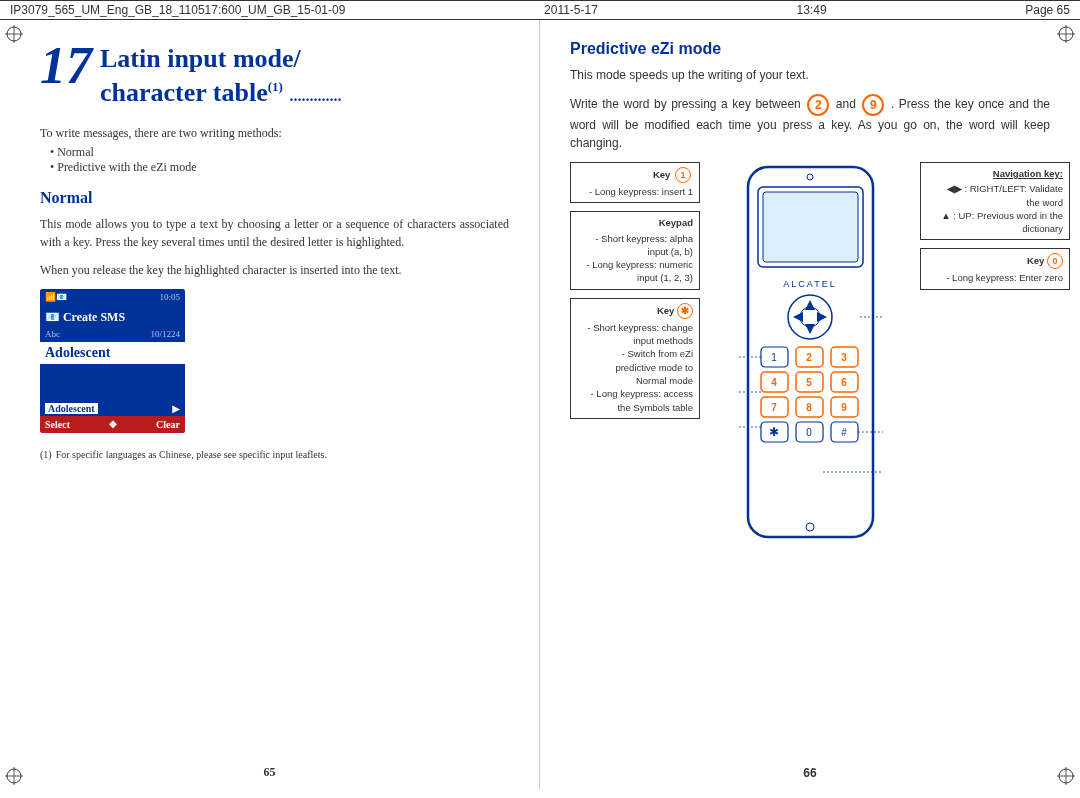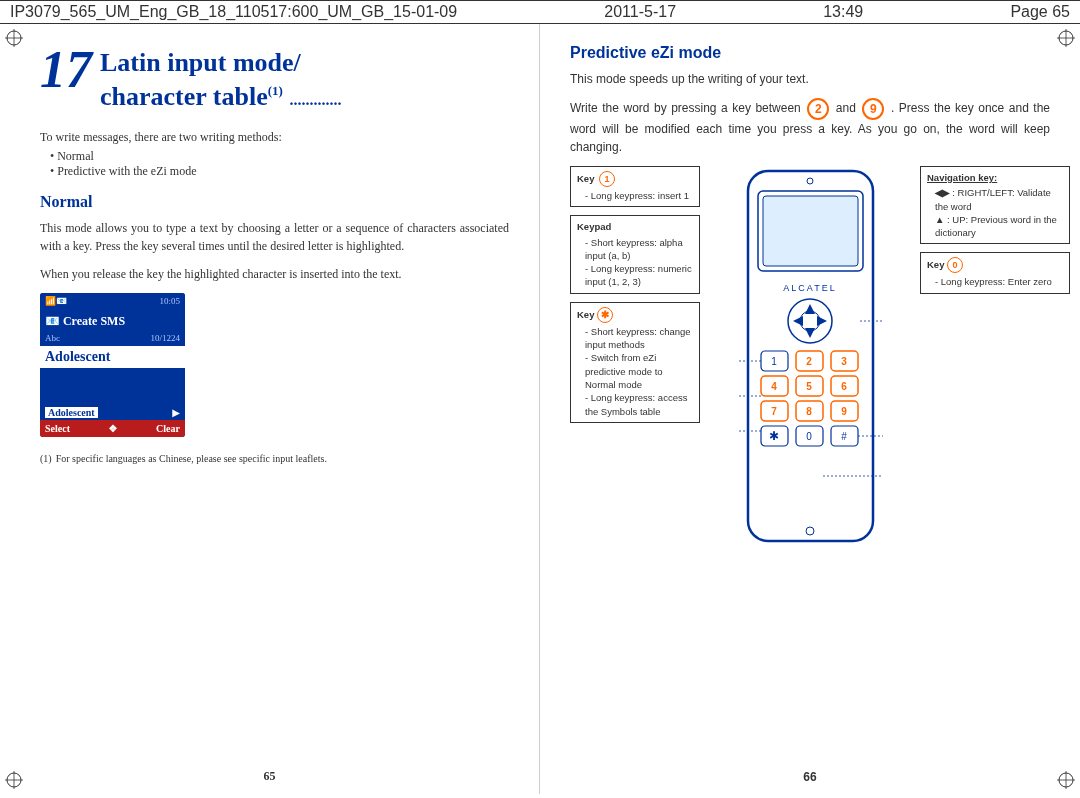--- a/index.html
+++ b/index.html
@@ -12,21 +12,21 @@
       color: #222;
       overflow: hidden;
       position: relative;
     }
 
     
     .header-bar {
       border-top: 1.5px solid #333;
       border-bottom: 1.5px solid #333;
       padding: 2px 10px;
-      font-size: 16px;
+      font-size: 12px;
       color: #333;
       display: flex;
       justify-content: space-between;
       align-items: center;
     }
 
     
     .main-content {
       display: flex;
       height: calc(100% - 28px);
@@ -157,20 +157,21 @@
       color: #003399;
       margin-bottom: 8px;
     }
 
     
     .phone-image-area {
       display: flex;
       gap: 20px;
       margin-top: 10px;
       align-items: flex-start;
+      text-align: right;
     }
 
     
     .callouts-left {
       flex: 0 0 130px;
       font-size: 9.5px;
       color: #333;
     }
     .callout-box {
       border: 1px solid #333;

